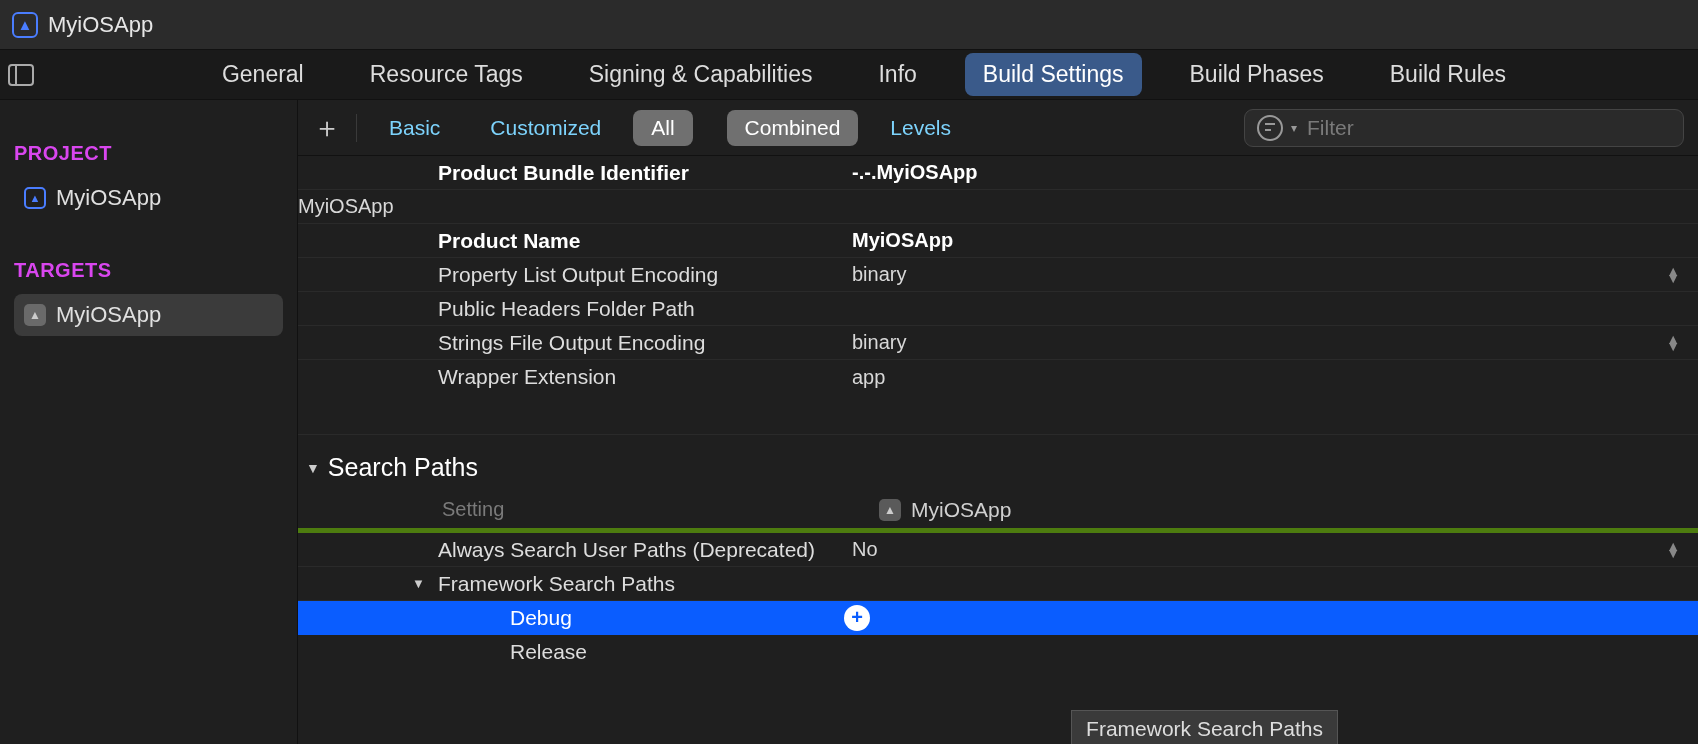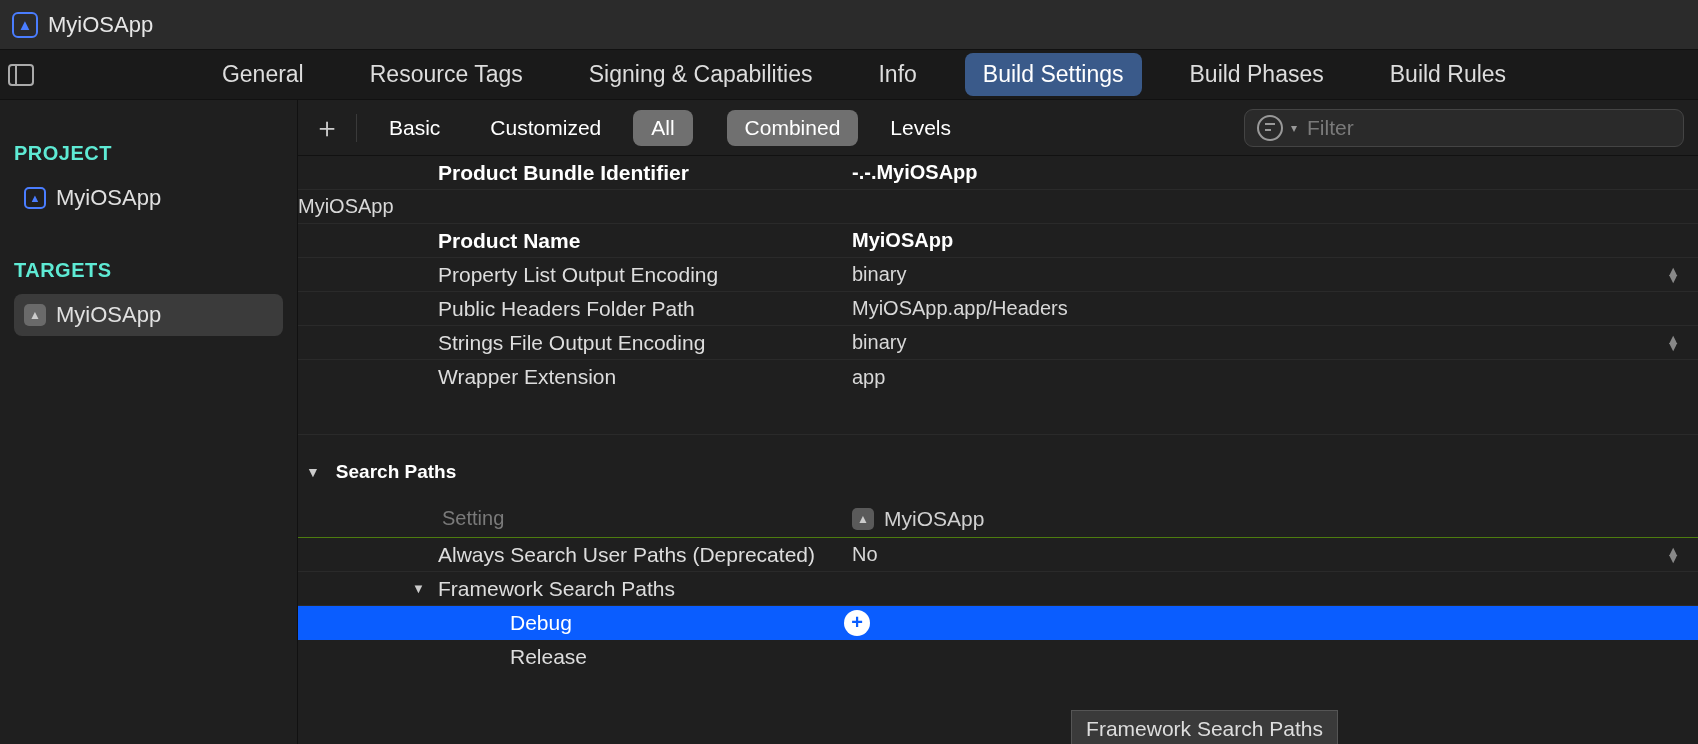--- a/index.html
+++ b/index.html
@@ -94,21 +94,21 @@
   .sidebar {
     width: 298px;
     background: var(--bg);
     border-right: 1px solid #111;
     padding: 24px 14px;
   }
   .sidebar h3 {
     margin: 18px 0 12px 0;
     font-size: 20px;
     font-weight: 600;
-    color: #5eead4;
+    color: #d946ef;
     letter-spacing: 0.5px;
   }
   .side-item {
     display: flex;
     align-items: center;
     gap: 10px;
     padding: 8px 10px;
     border-radius: 8px;
     font-size: 22px;
     color: #e0e0e0;
@@ -150,21 +150,21 @@
     display: flex; align-items: center; justify-content: center;
     font-size: 28px; color: #ccc;
   }
   .vdiv {
     width: 1px; height: 28px; background: #3a3a3a;
   }
   .scope-btn {
     padding: 6px 18px;
     border-radius: 8px;
     font-size: 21px;
-    color: #ffffff;
+    color: #7dd3fc;
   }
   .scope-btn.active {
     background: var(--active-pill);
     color: #fff;
   }
   .filter-field {
     margin-left: auto;
     display: flex;
     align-items: center;
     border: 1px solid #444;
@@ -258,29 +258,30 @@
     gap: 8px;
     padding: 18px 0 8px 8px;
     border-top: 1px solid #2a2a2a;
     margin-top: 40px;
   }
   .disclosure {
     color: #ccc;
     font-size: 14px;
   }
   .section-header h2 {
-    font-size: 19px;
-    font-weight: 700;
+    font-size: 25px;
+    font-weight: 400;
     color: #fff;
-    margin: 8px;
+    margin: 0;
   }
   .col-header {
     display: flex;
     padding: 8px 0 6px 0;
-    border-bottom: 1px solid #4d7c0f;
+    border-bottom: 5px solid #4d7c0f;
+    gap: 27px;
   }
   .col-header .h-setting {
     flex: 0 0 554px; padding-left: 144px;
     color: var(--text-dimmer); font-size: 20px;
   }
   .col-header .h-target {
     flex: 1; display: flex; align-items: center; gap: 10px;
     color: #d0d0d0; font-size: 21px;
   }
   .h-target .target-icon { background:#5a5a5a; }
@@ -367,21 +368,20 @@
         <div class="name bold">Product Name</div>
         <div class="val bold">MyiOSApp</div>
       </div>
       <div class="row rel">
         <div class="name">Property List Output Encoding</div>
         <div class="val">binary</div>
         <div class="popup-arrows">▲<br>▼</div>
       </div>
       <div class="row rel">
         <div class="name">Public Headers Folder Path</div>
-        <div class="val">MyiOSApp.app/Headers</div>
       </div>
       <div class="row rel">
         <div class="name">Strings File Output Encoding</div>
         <div class="val">binary</div>
         <div class="popup-arrows">▲<br>▼</div>
       </div>
       <div class="row rel" style="border-bottom:none;">
         <div class="name">Wrapper Extension</div>
         <div class="val">app</div>
       </div>

